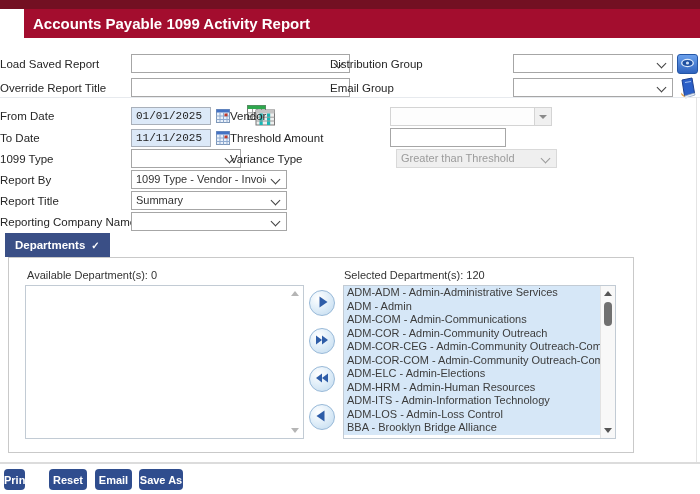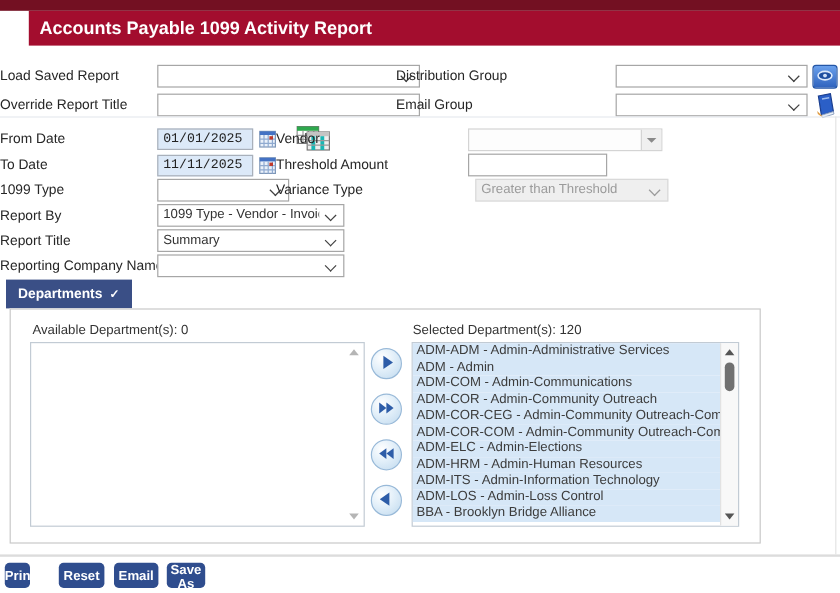--- a/index.html
+++ b/index.html
@@ -294,16 +294,16 @@
       <span class="tri-up up"></span>
       <span class="thumb"></span>
       <span class="tri-dn dn"></span>
     </div>
   </div>
 
   <div class="bottom-divider"></div>
   <button class="act-btn" style="left:4px;width:21px">Print</button>
   <button class="act-btn" style="left:49px;width:38px">Reset</button>
   <button class="act-btn" style="left:95px;width:37px">Email</button>
-  <button class="act-btn" style="left:139px;width:32px">Save As</button>
+  <button class="act-btn" style="left:139px;width:44px">Save As</button>
   <button class="act-btn dis" style="left:195px;width:48px">Delete</button>
 
 </div>
 
 </body></html>

